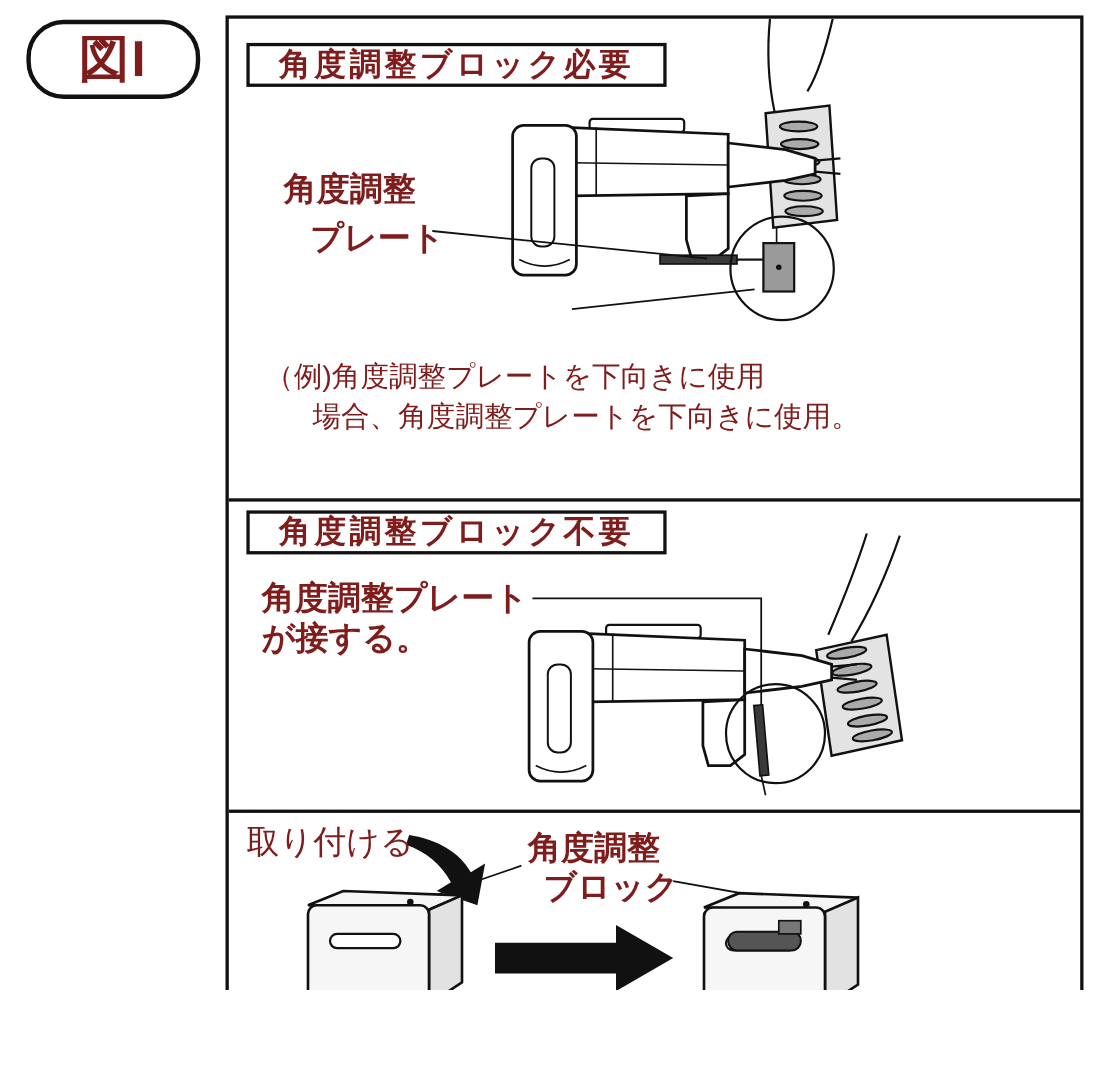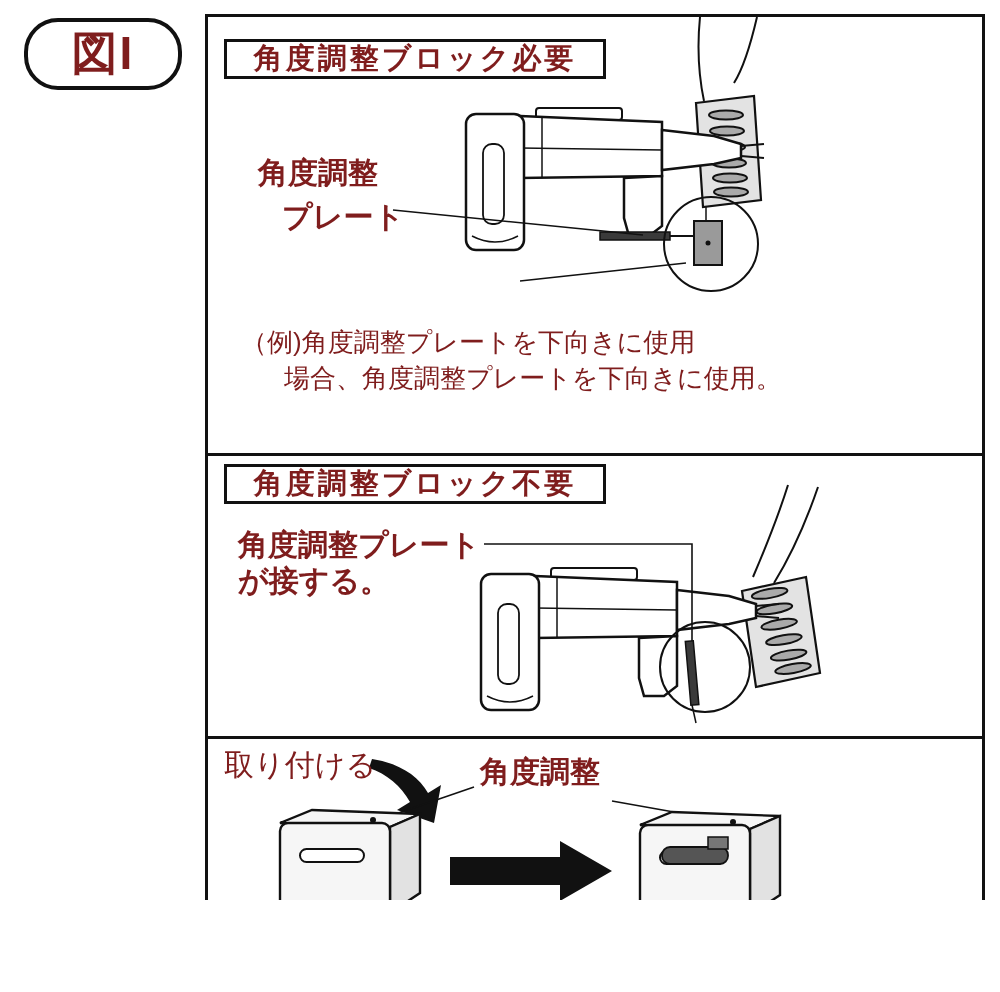--- a/index.html
+++ b/index.html
@@ -129,15 +129,16 @@
     <div class="note" style="left:76px;top:344px;">場合、角度調整プレートを下向きに使用。</div>
 
     <div class="title-box" style="left:16px;top:447px;width:382px;height:40px;">
       <span>角度調整ブロック不要</span>
     </div>
     <div class="lbl" style="left:30px;top:510px;">角度調整プレート</div>
     <div class="lbl" style="left:30px;top:546px;">が接する。</div>
 
     <div class="attach" style="left:16px;top:728px;">取り付ける</div>
     <div class="lbl" style="left:272px;top:737px;">角度調整</div>
+    <div class="lbl" style="left:286px;top:772px;">ブロック</div>
 
   </div>
 </div>
 
 </body></html>

